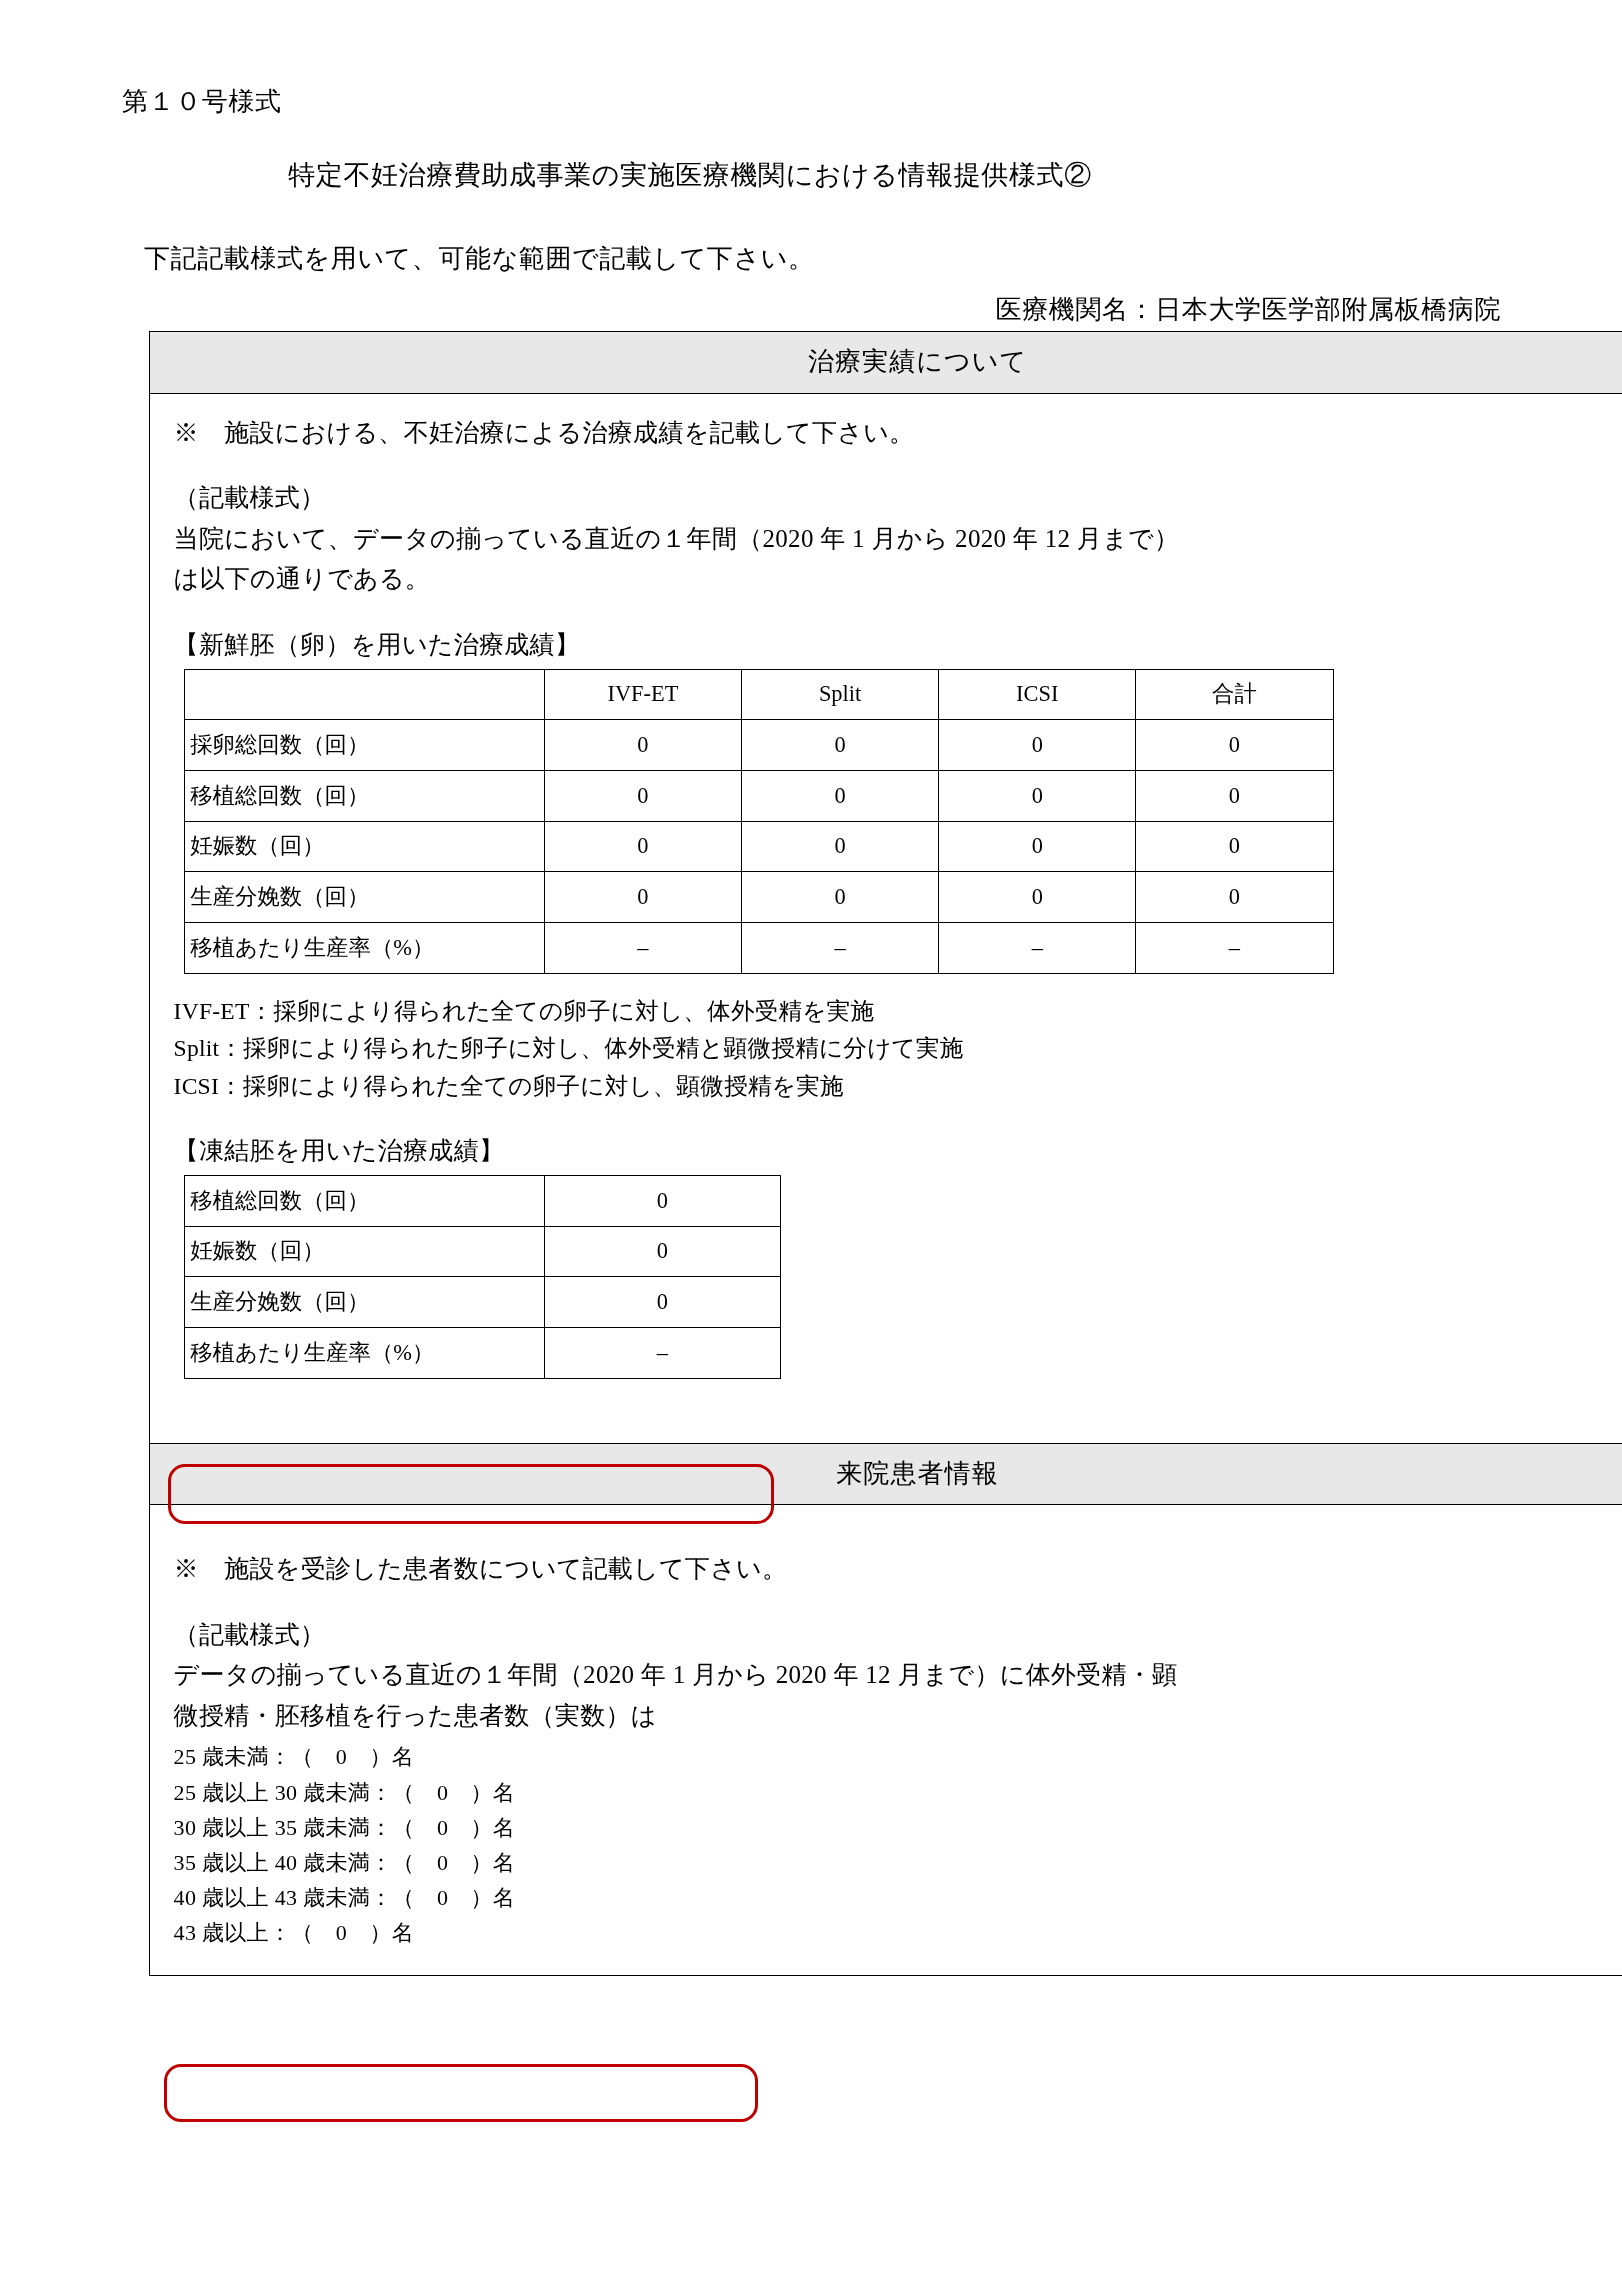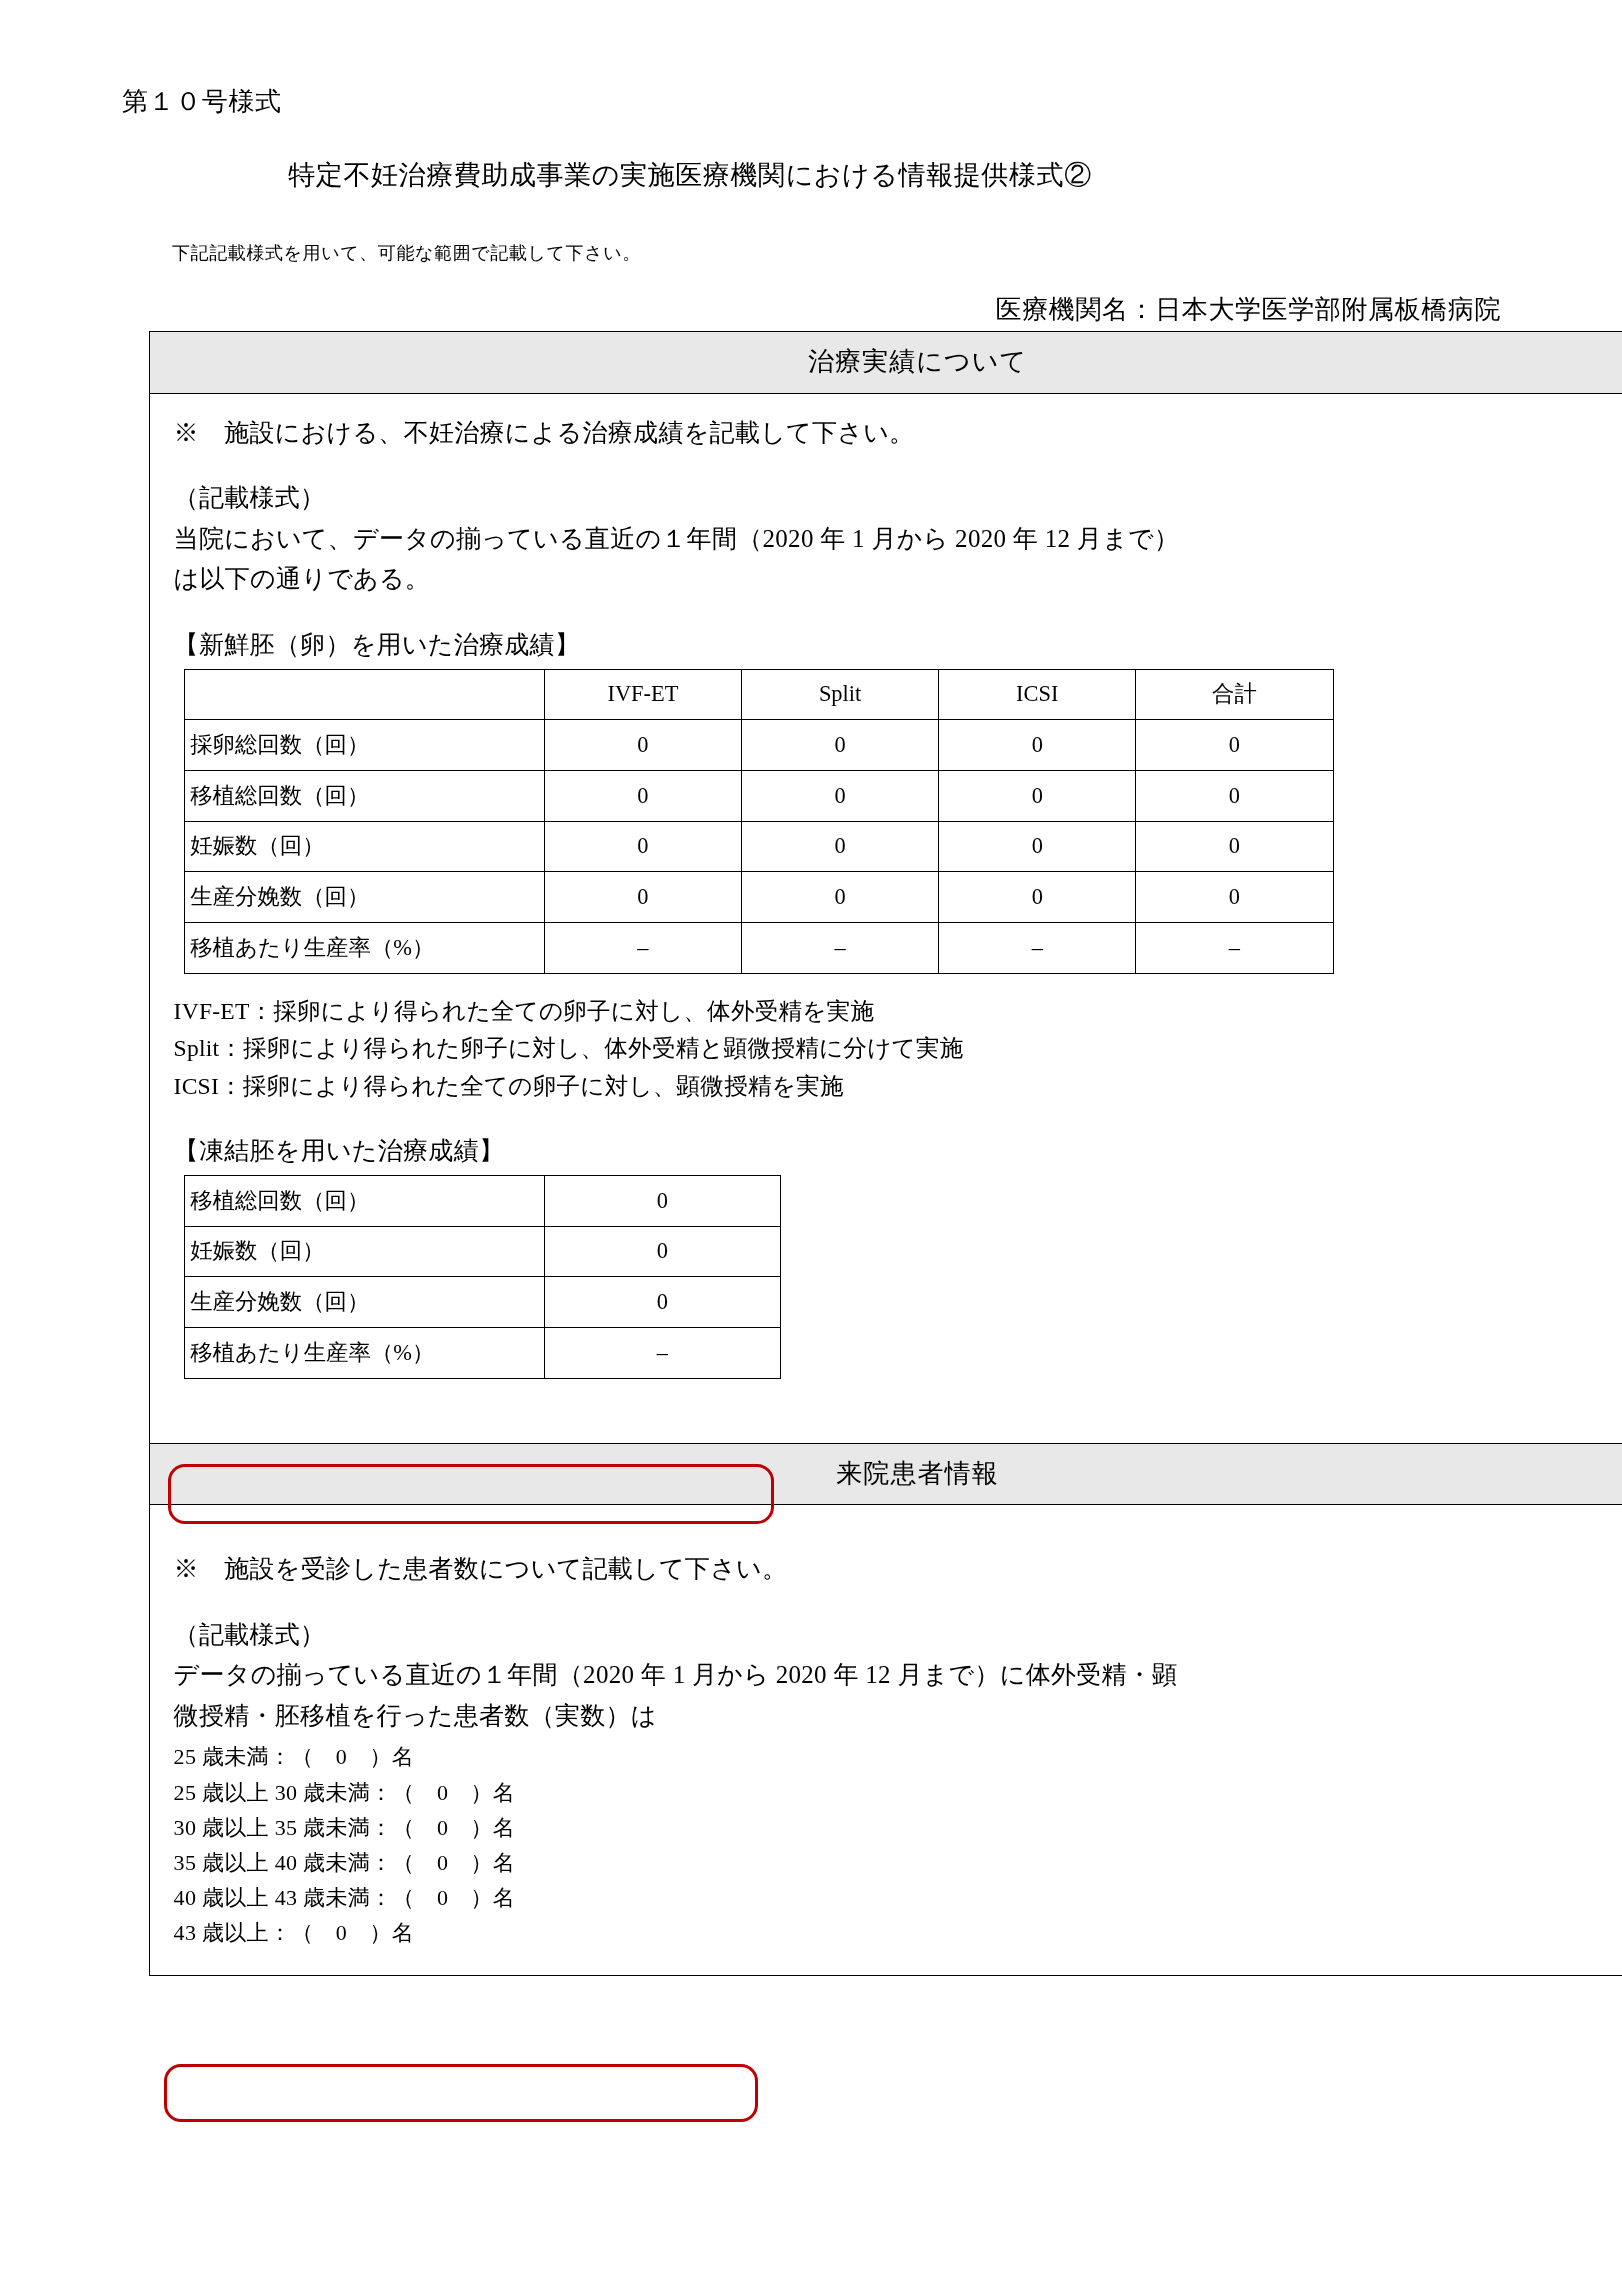--- a/index.html
+++ b/index.html
@@ -33,23 +33,23 @@
     position: absolute;
     left: 0;
     top: 157px;
     width: 1380px;
     text-align: center;
     font-size: 27px;
     letter-spacing: 0.6px;
   }
   .instruction {
     position: absolute;
-    left: 172px;
+    left: 144px;
     top: 241px;
-    font-size: 18px;
+    font-size: 26px;
     letter-spacing: 0.6px;
   }
   .hospital-line {
     position: absolute;
     right: 122px;
     top: 292px;
     font-size: 26px;
     letter-spacing: 0.6px;
     border-bottom: 1.7px solid #000;
     padding-bottom: 17px;

